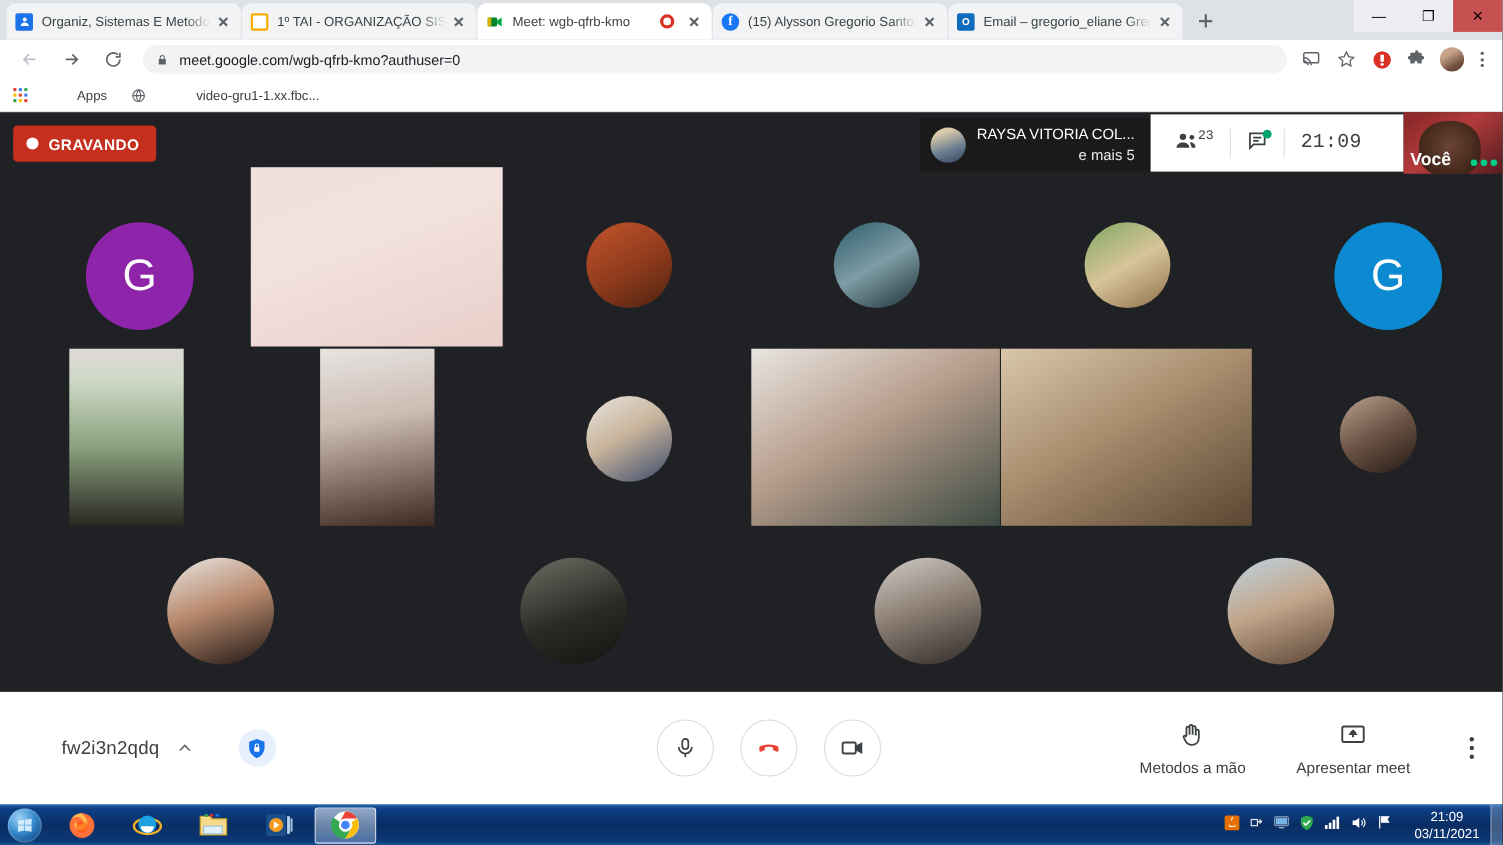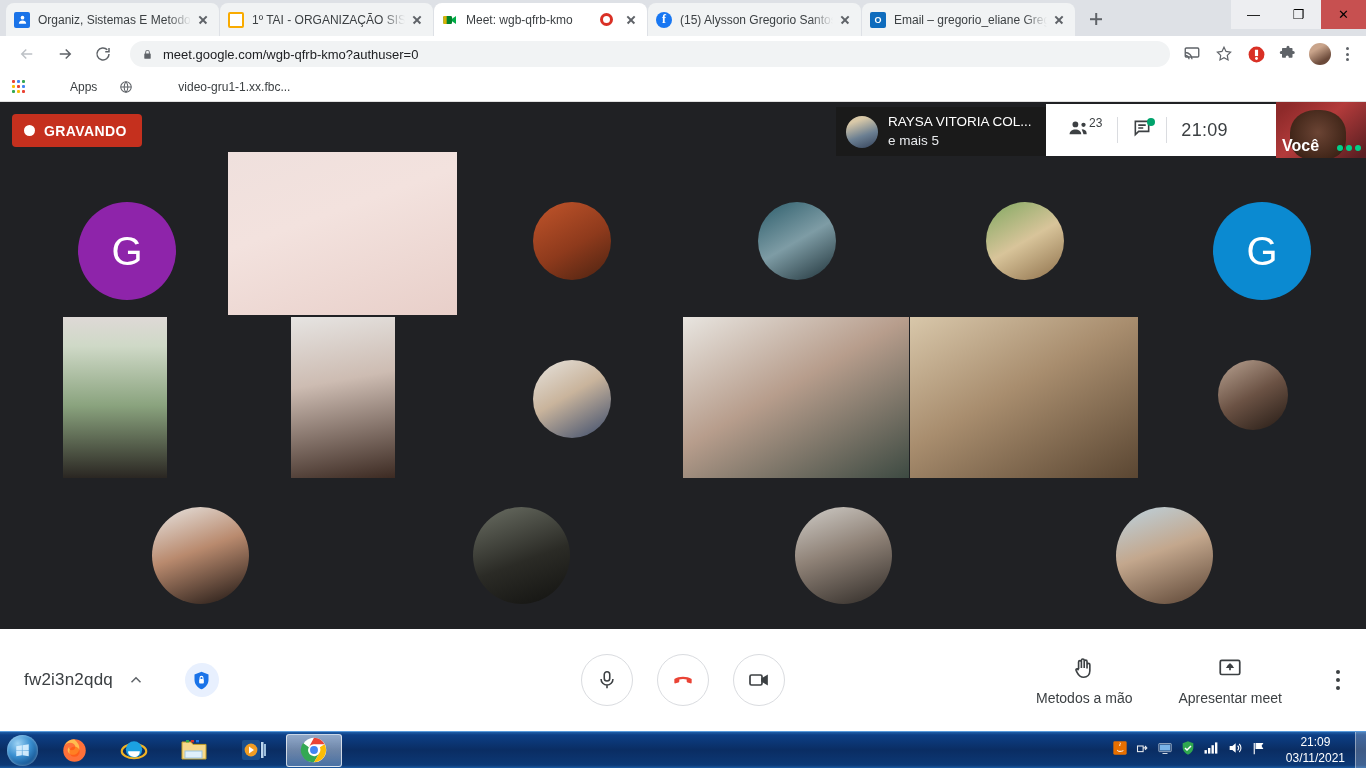--- a/index.html
+++ b/index.html
@@ -148,21 +148,21 @@
     width: 32px;height:32px;border-radius:50%;flex-shrink:0;margin-right:10px;
     background: linear-gradient(160deg,#d9c9a8 20%,#6b7f92 60%,#34425a 100%);
   }
   .speaker-chip .sp-txt { min-width:0; }
   .speaker-chip .sp-n { font-size: 13.5px; color:#fff; white-space:nowrap; overflow:hidden; line-height:1.35;}
   .speaker-chip .sp-m { font-size: 13.5px; color:#e8eaed; line-height:1.35;}
 
   .hdr-white {
     position:absolute; left: 1046px; top: 100px;
     width: 230px; height: 52px; background:#fff;
-    display:flex; align-items:center;
+    display:flex; align-items:center;font-family:Liberation Mono, monospace;
   }
   .hdr-cell { display:flex; align-items:center; justify-content:center; height: 30px; padding: 0 14px; position: relative;}
   .hdr-div { width:1px; height:26px; background:#dadce0; }
   .count-sup { font-size: 12px; color:#3c4043; position:relative; top:-7px; left:-1px; }
   .chat-badge { width:8px;height:8px;border-radius:50%;background:#00a36c; position:absolute; top:3px; right:11px;}
   .clock { font-size: 18px; color:#3c4043; letter-spacing:.3px;}
 
   .selfview {
     position:absolute; right:0; top: 98px; width: 90px; height: 56px;
     background: linear-gradient(140deg,#8e2a2a 10%, #b33b3b 45%, #5c1f22 95%);
@@ -185,21 +185,21 @@
     display:flex; align-items:center; justify-content:center;
     color:#fff; font-size: 40px; font-weight: 400;
   }
 
   
   .ctrlbar {
     position: absolute; left:0; top: 629px;
     width: 1366px; height: 102px; background: #fff;
     display:flex; align-items:center;
   }
-  .cb-left { display:flex; align-items:center; padding-left: 24px; width: 33%; }
+  .cb-left { display:flex; align-items:center; padding-left: 24px; width: 33%; margin-left: 32px; }
   .cb-code { font-size: 17px; color:#3c4043; letter-spacing:.2px;}
   .cb-chev { margin-left: 14px; color:#5f6368; display:flex; align-items:center;}
   .shield {
     width:34px;height:34px;border-radius:50%;background:#e8f0fe;
     margin-left: 40px; display:flex;align-items:center;justify-content:center;
   }
   .cb-center { display:flex; align-items:center; justify-content:center; gap: 24px; width: 34%;}
   .rbtn {
     width: 52px; height: 52px; border-radius: 50%;
     border: 1px solid #dadce0;
@@ -387,21 +387,21 @@
     </div>
   </div>
 
   <div class="meet">
 
     <div class="rec-badge" style="position:absolute;left:12px;top:12px;">
       <span class="dot"></span>
       <span>GRAVANDO</span>
     </div>
 
-    <div class="speaker-chip" style="left:836px;top:5px;">
+    <div class="speaker-chip" style="left:836px;top:5px;text-align:right;">
       <span class="sp-av"></span>
       <span class="sp-txt">
         <div class="sp-n">RAYSA VITORIA COL...</div>
         <div class="sp-m">e mais 5</div>
       </span>
     </div>
 
     <div class="hdr-white" style="left:1046px;top:2px;">
       <div class="hdr-cell" style="padding-left:22px;">
         <span>

